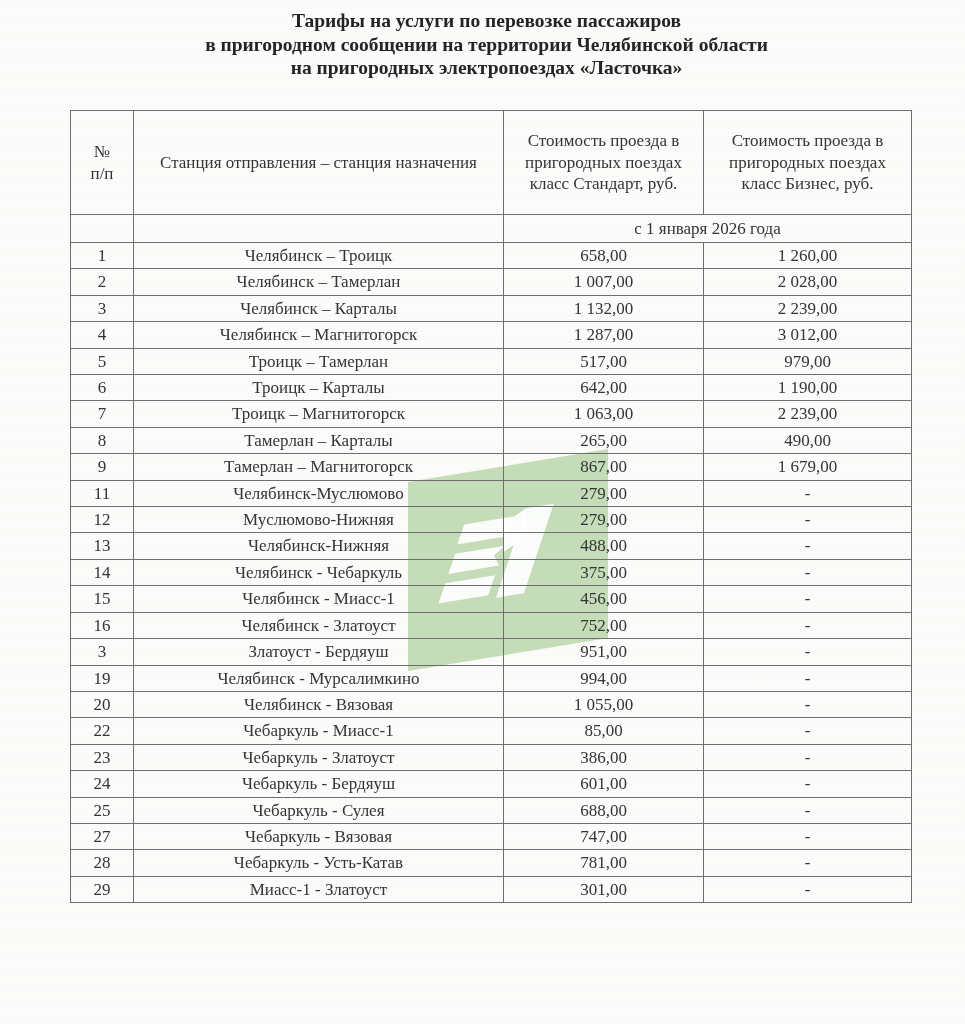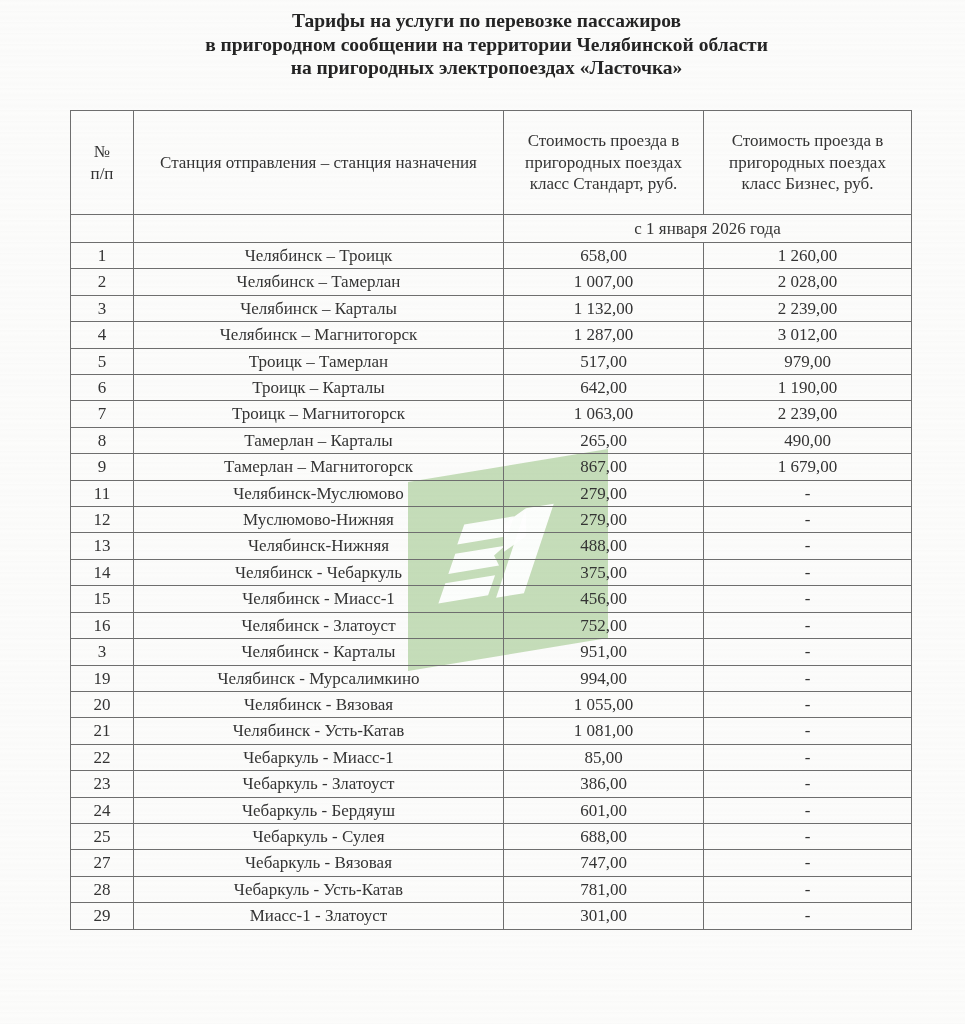--- a/index.html
+++ b/index.html
@@ -235,43 +235,37 @@
           <td>-</td>
         </tr>
         <tr>
           <td>16</td>
           <td>Челябинск - Златоуст</td>
           <td>752,00</td>
           <td>-</td>
         </tr>
         <tr>
           <td>3</td>
-          <td>Челябинск - Карталы</td>
+          <td>Златоуст - Бердяуш</td>
           <td>951,00</td>
           <td>-</td>
         </tr>
         <tr>
           <td>19</td>
           <td>Челябинск - Мурсалимкино</td>
           <td>994,00</td>
           <td>-</td>
         </tr>
         <tr>
           <td>20</td>
           <td>Челябинск - Вязовая</td>
           <td>1 055,00</td>
           <td>-</td>
         </tr>
         <tr>
-          <td>21</td>
-          <td>Челябинск - Усть-Катав</td>
-          <td>1 081,00</td>
-          <td>-</td>
-        </tr>
-        <tr>
           <td>22</td>
           <td>Чебаркуль - Миасс-1</td>
           <td>85,00</td>
           <td>-</td>
         </tr>
         <tr>
           <td>23</td>
           <td>Чебаркуль - Златоуст</td>
           <td>386,00</td>
           <td>-</td>

